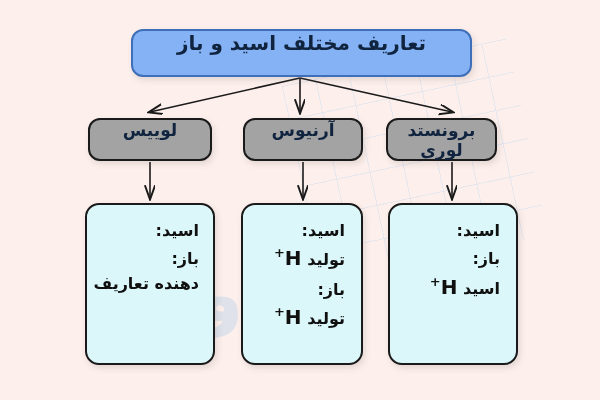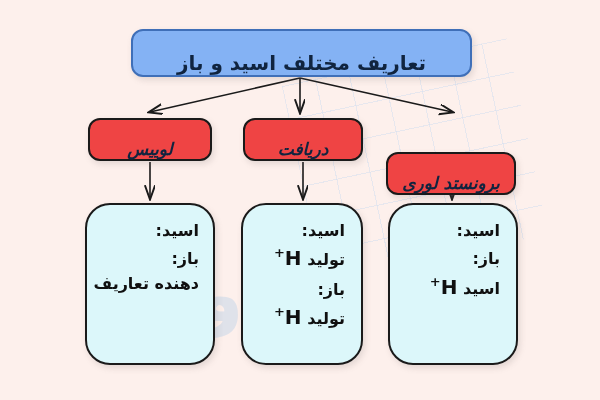--- a/index.html
+++ b/index.html
@@ -76,21 +76,21 @@
     left: 0;
     top: 0;
     z-index: 1;
   }
 
   
   .node {
     position: absolute;
     box-sizing: border-box;
     display: flex;
-    align-items: flex-end;
+    align-items: flex-start;
     justify-content: center;
     text-align: center;
     z-index: 2;
     box-shadow: 2px 3px 6px rgba(120,110,110,0.20);
   }
 
   .title-box {
     left: 131px;
     top: 29px;
     width: 341px;
@@ -98,39 +98,38 @@
     background: #84b2f4;
     border: 2px solid #3f6fb8;
     border-radius: 12px;
     color: #10243f;
     font-size: 20px;
     font-weight: bold;
   }
 
   .branch-box {
     height: 43px;
-    background: #ef4444;
+    background: #a3a3a3;
     border: 2px solid #1a1a1a;
     border-radius: 12px;
     color: #10243f;
     font-size: 17px;
     font-weight: bold;
     top: 118px;
-    font-style: italic;
   }
   .branch-lewis      { left: 88px;  width: 124px; }
   .branch-arrhenius  { left: 243px; width: 120px; }
-  .branch-bronsted   { left: 386px; width: 130px; margin-top: 34px; }
+  .branch-bronsted   { left: 386px; width: 111px; }
 
   .detail-box {
     top: 203px;
     height: 162px;
     background: #dcf7fa;
     border: 2px solid #1a1a1a;
-    border-radius: 25px;
+    border-radius: 14px;
     color: #101010;
     align-items: center;
     justify-content: flex-start;
     flex-direction: column;
     padding: 14px 10px 10px 10px;
   }
   .detail-lewis     { left: 85px;  width: 130px; }
   .detail-arrhenius { left: 241px; width: 122px; }
   .detail-bronsted  { left: 388px; width: 130px; }
 
@@ -194,21 +193,21 @@
   </svg>
 
   <div class="node title-box">
     <span>تعاریف مختلف اسید و باز</span>
   </div>
 
   <div class="node branch-box branch-lewis">
     <span>لوییس</span>
   </div>
   <div class="node branch-box branch-arrhenius">
-    <span>دریافت</span>
+    <span>آرنیوس</span>
   </div>
   <div class="node branch-box branch-bronsted">
     <span>برونستد لوری</span>
   </div>
 
   <div class="node detail-box detail-lewis">
     <div class="detail-inner">
       <span class="lbl">اسید:</span>
       <span class="spacer"></span>
       <span class="lbl">باز:</span>

